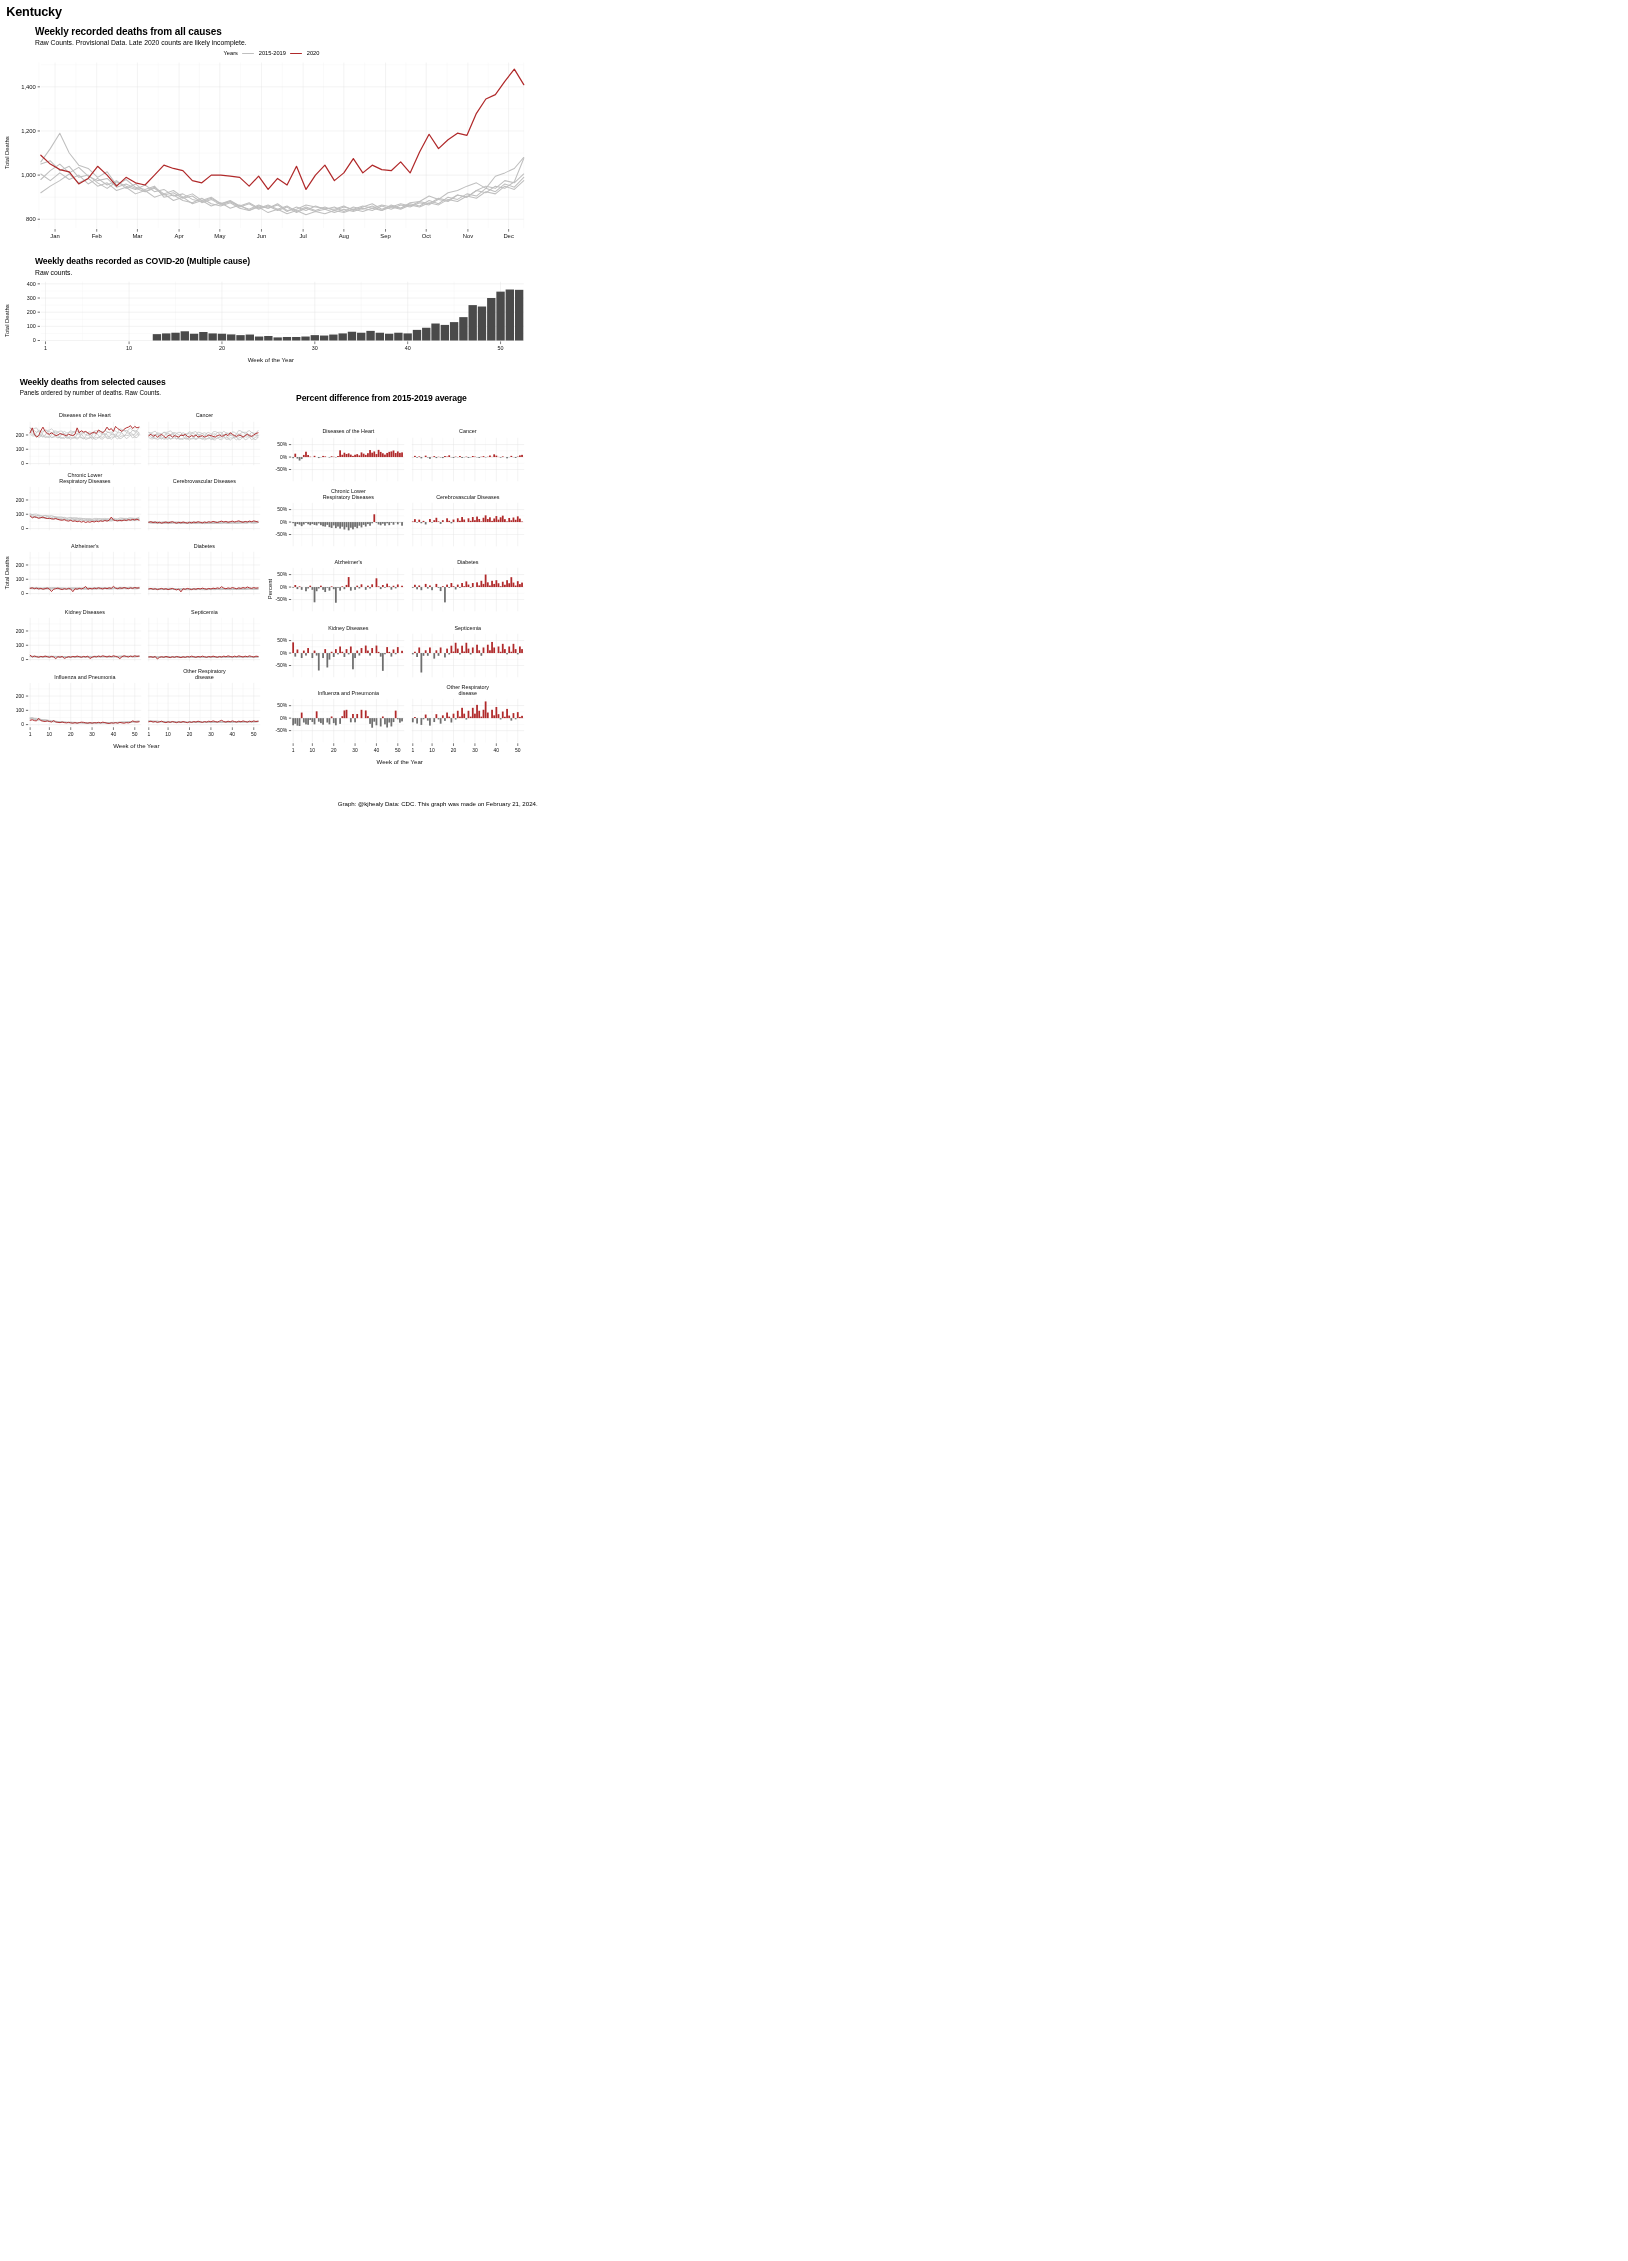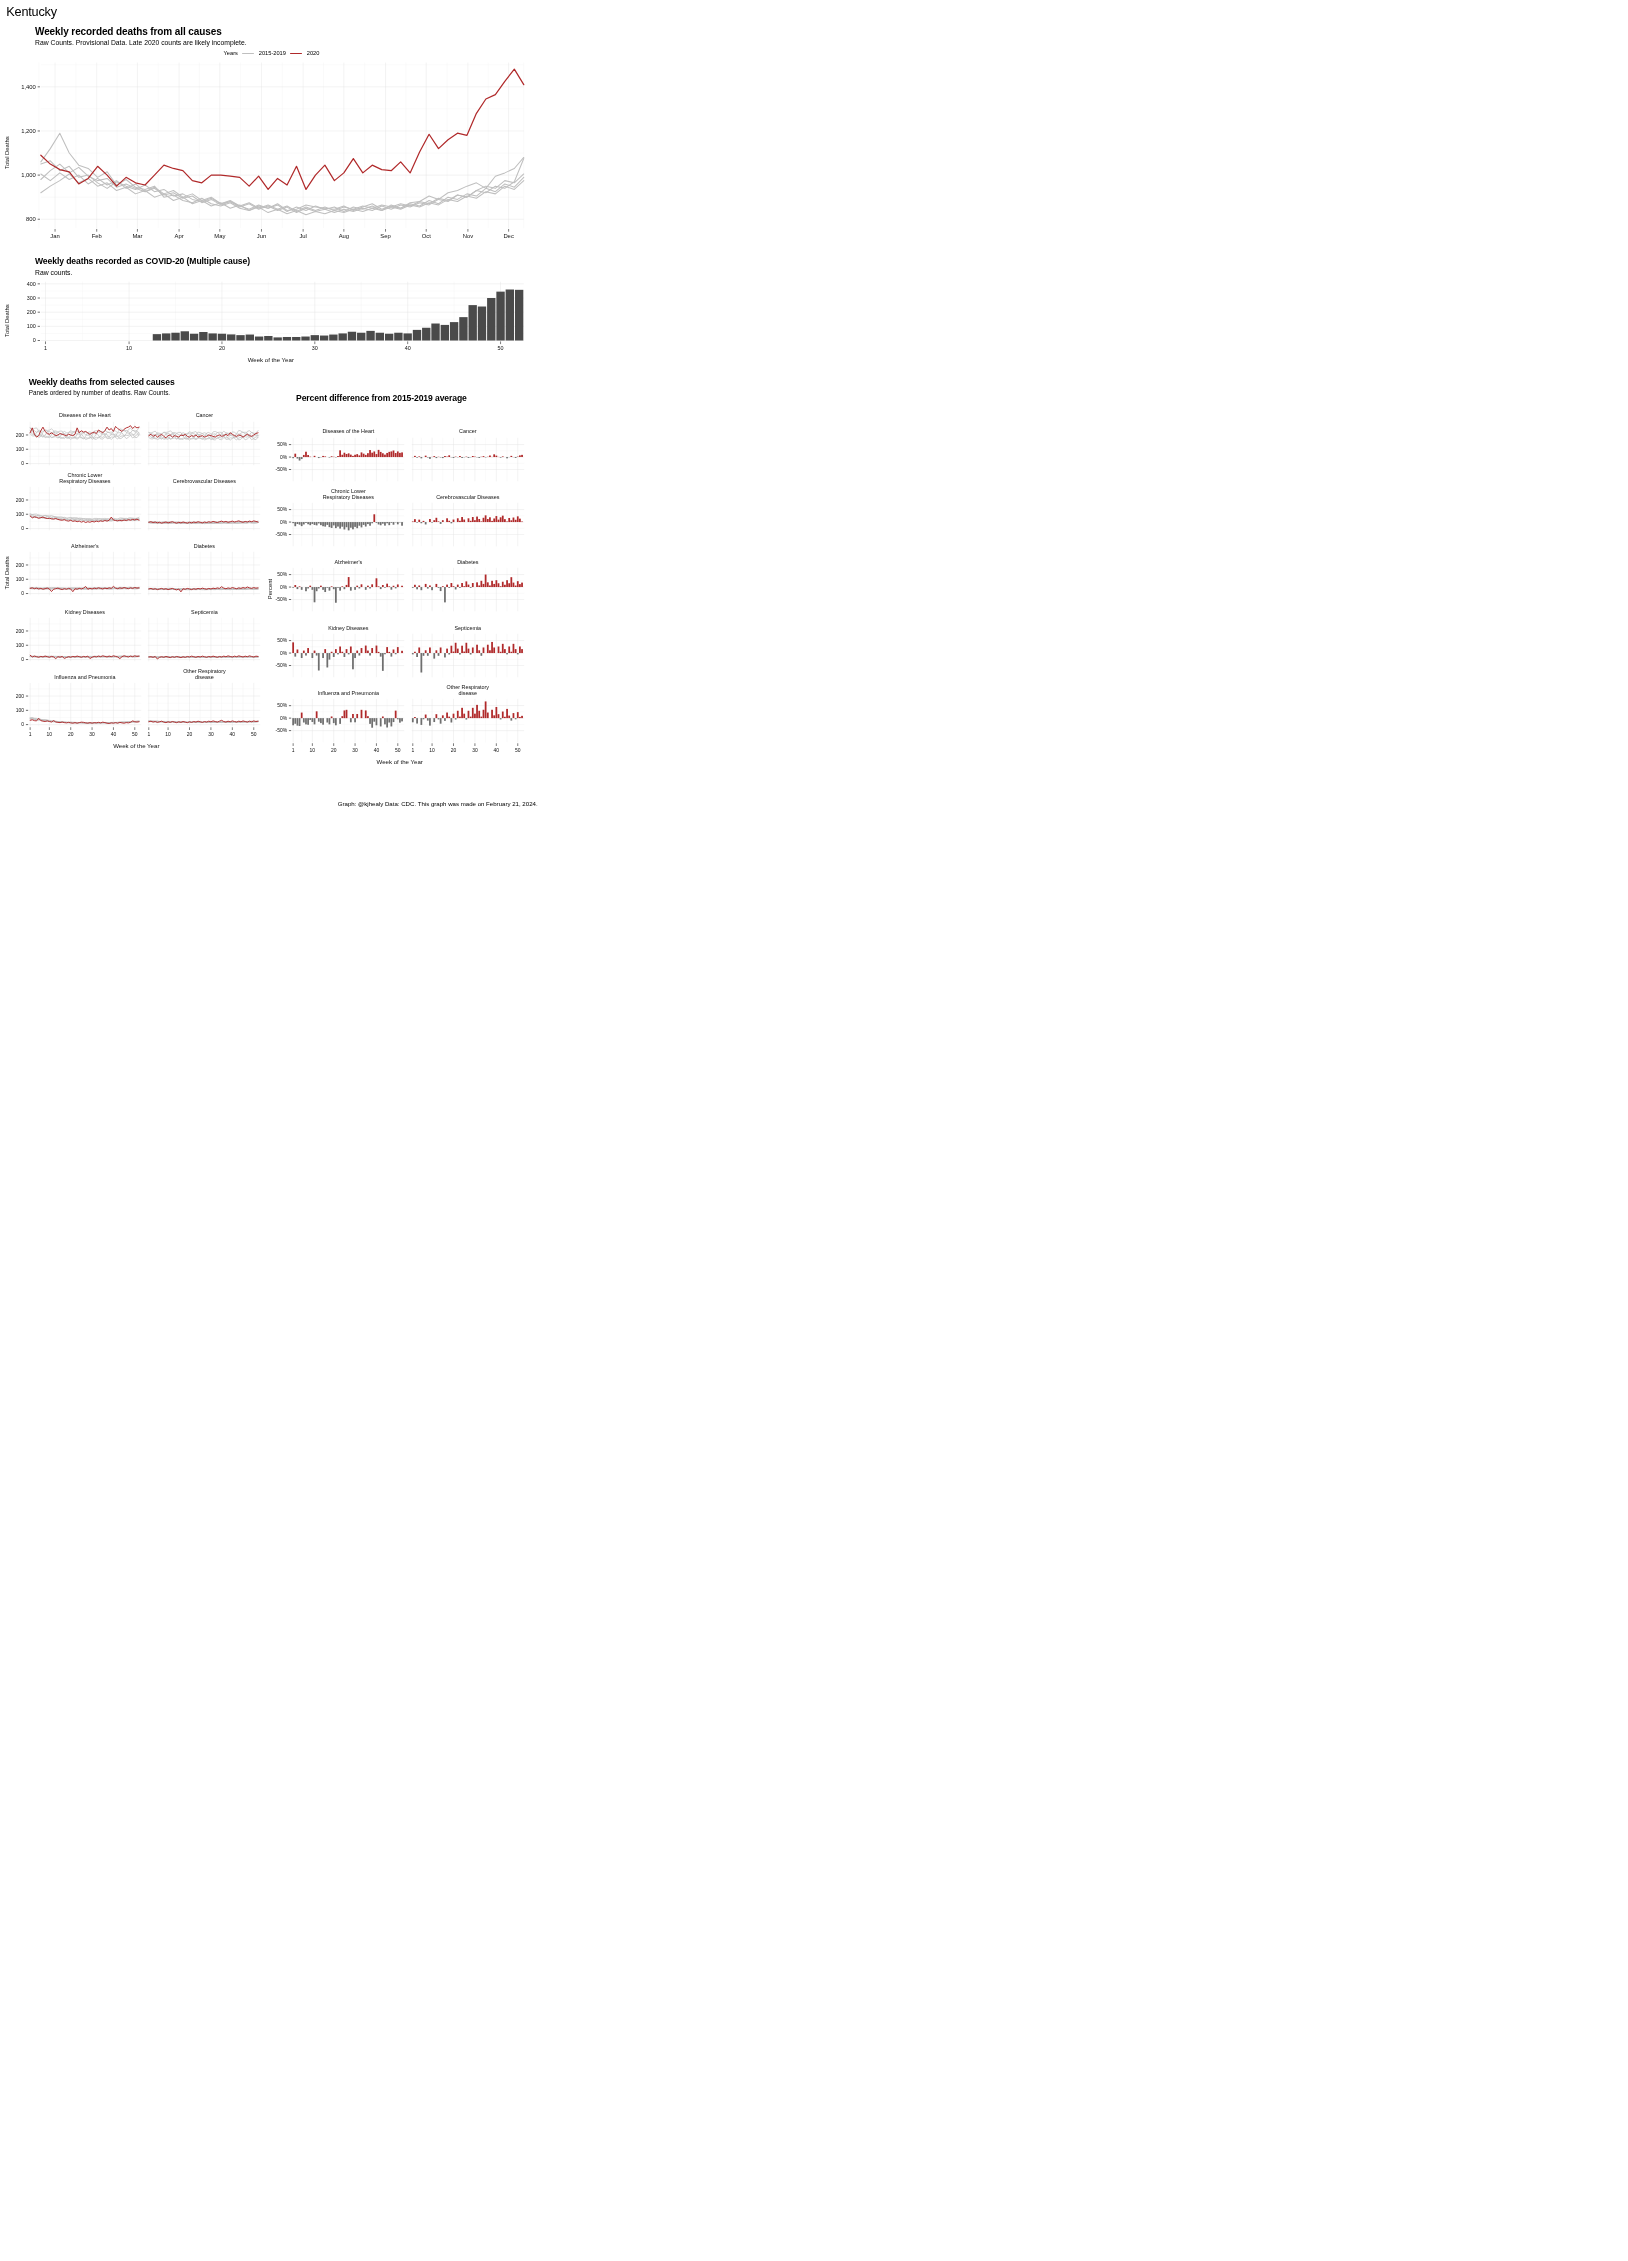--- a/index.html
+++ b/index.html
@@ -1,18 +1,18 @@
 <!DOCTYPE html>
 <html style="font-size:7.2px"><head>
 <meta charset="utf-8">
 <style>
   html,body{margin:0;padding:0;background:#fff;}
   body{width:543px;height:814px;overflow:hidden;color:#000;
        font-family:"Liberation Sans",sans-serif;position:relative;}
-  .h1{font-size:12.7px;font-weight:400;margin:4.5px 0 0 6.3px;letter-spacing:-0.2px;}
+  .h1{font-size:12.7px;font-weight:700;margin:4.5px 0 0 6.3px;letter-spacing:-0.2px;}
   .sec-head{margin:7.2px 0 0 35px;}
   .sec-title{font-size:10px;font-weight:700;letter-spacing:-0.1px;}
   .sec-sub{font-size:6.8px;font-weight:400;margin-top:2.3px;}
   .legend{display:flex;align-items:center;justify-content:center;gap:4.5px;margin-top:4.5px;font-size:5.7px;}
   .legend .swatch{display:inline-block;width:11.8px;height:1.8px;border-radius:0.9px;}
   .chart-row{display:flex;align-items:stretch;margin-left:2.7px;}
   .vlab{width:8.1px;display:flex;align-items:center;justify-content:center;
         writing-mode:vertical-rl;transform:rotate(180deg);font-size:5.9px;color:#111;text-align:center;}
   .xlab{font-size:6.1px;text-align:center;color:#111;}
   .bottom{display:flex;gap:3.6px;margin-top:13.6px;margin-left:2.7px;}
@@ -217,21 +217,21 @@
           <rect x="1073.4" y="29.9" width="18.5" height="108.1" fill="#4a4a4a"></rect>
           <rect x="1093.9" y="25.2" width="18.5" height="112.8" fill="#4a4a4a"></rect>
           <rect x="1114.5" y="25.9" width="18.5" height="112.1" fill="#4a4a4a"></rect>
         </svg>
       <div class="xlab" style="width:520px;">Week of the Year</div>
     </div>
   </div>
 
   <div class="bottom">
     <div class="col">
-      <div class="col-head sec-head" style="margin:0 0 0 26px;">
+      <div class="col-head sec-head" style="margin:0 0 0 17px;">
         <div class="sec-title">Weekly deaths from selected causes</div>
         <div class="sec-sub">Panels ordered by number of deaths. Raw Counts.</div>
       </div>
       <div class="facet-wrap">
         <div class="vlab">Total Deaths</div>
         <div class="grid2" id="grid-counts">
             <div class="panel">
               <div class="panel-title" style="padding-left: 16.3px;">Diseases of the Heart</div>
               <svg width="132" height="50" viewBox="0 0 292 110">
                 <line x1="61.25714285714285" y1="6" x2="61.25714285714285" y2="102" stroke="#f3f3f3" stroke-width="1"></line>

